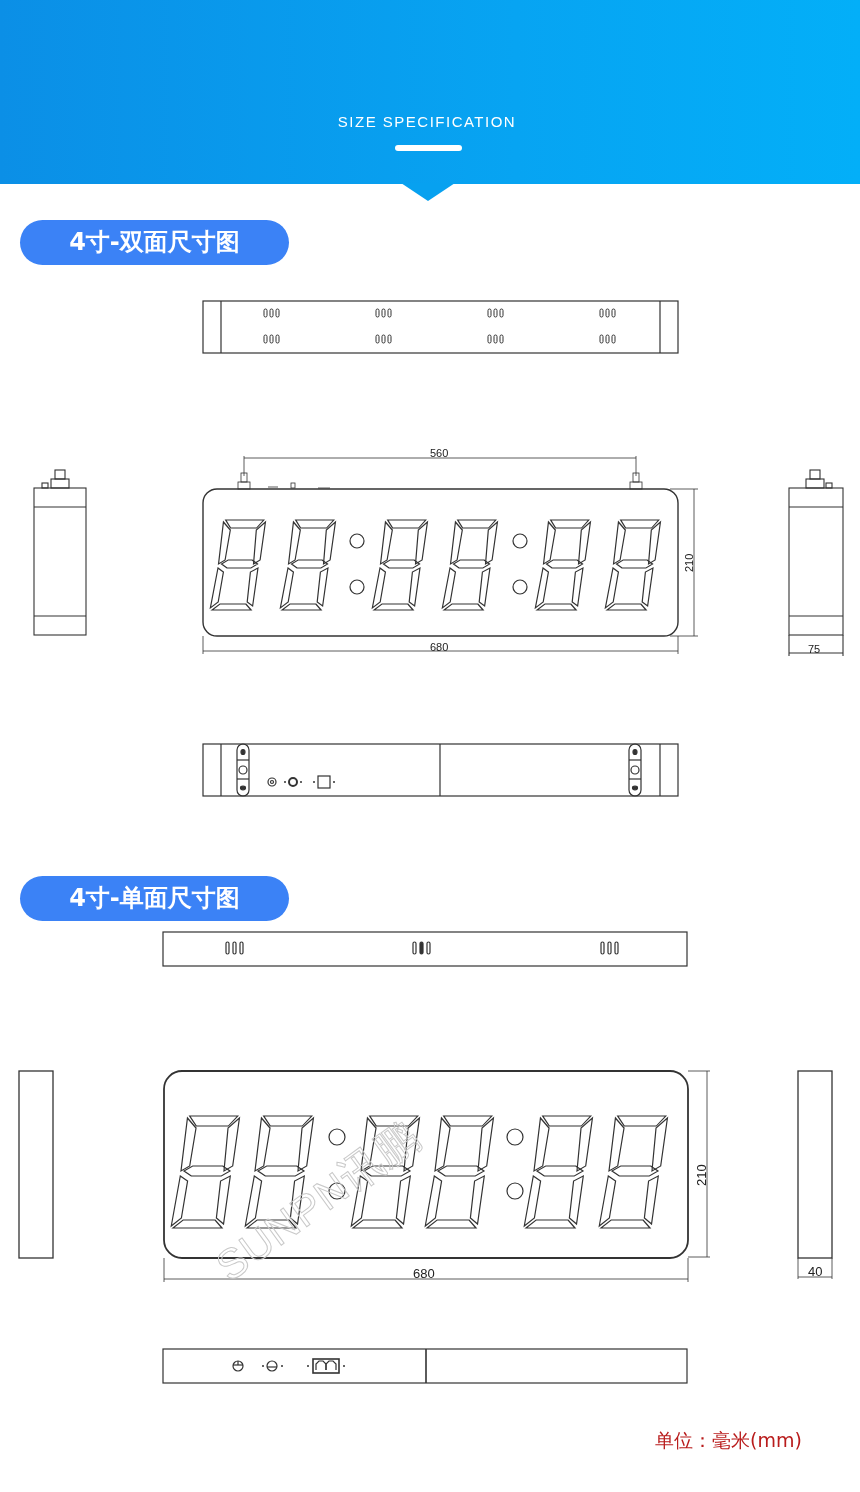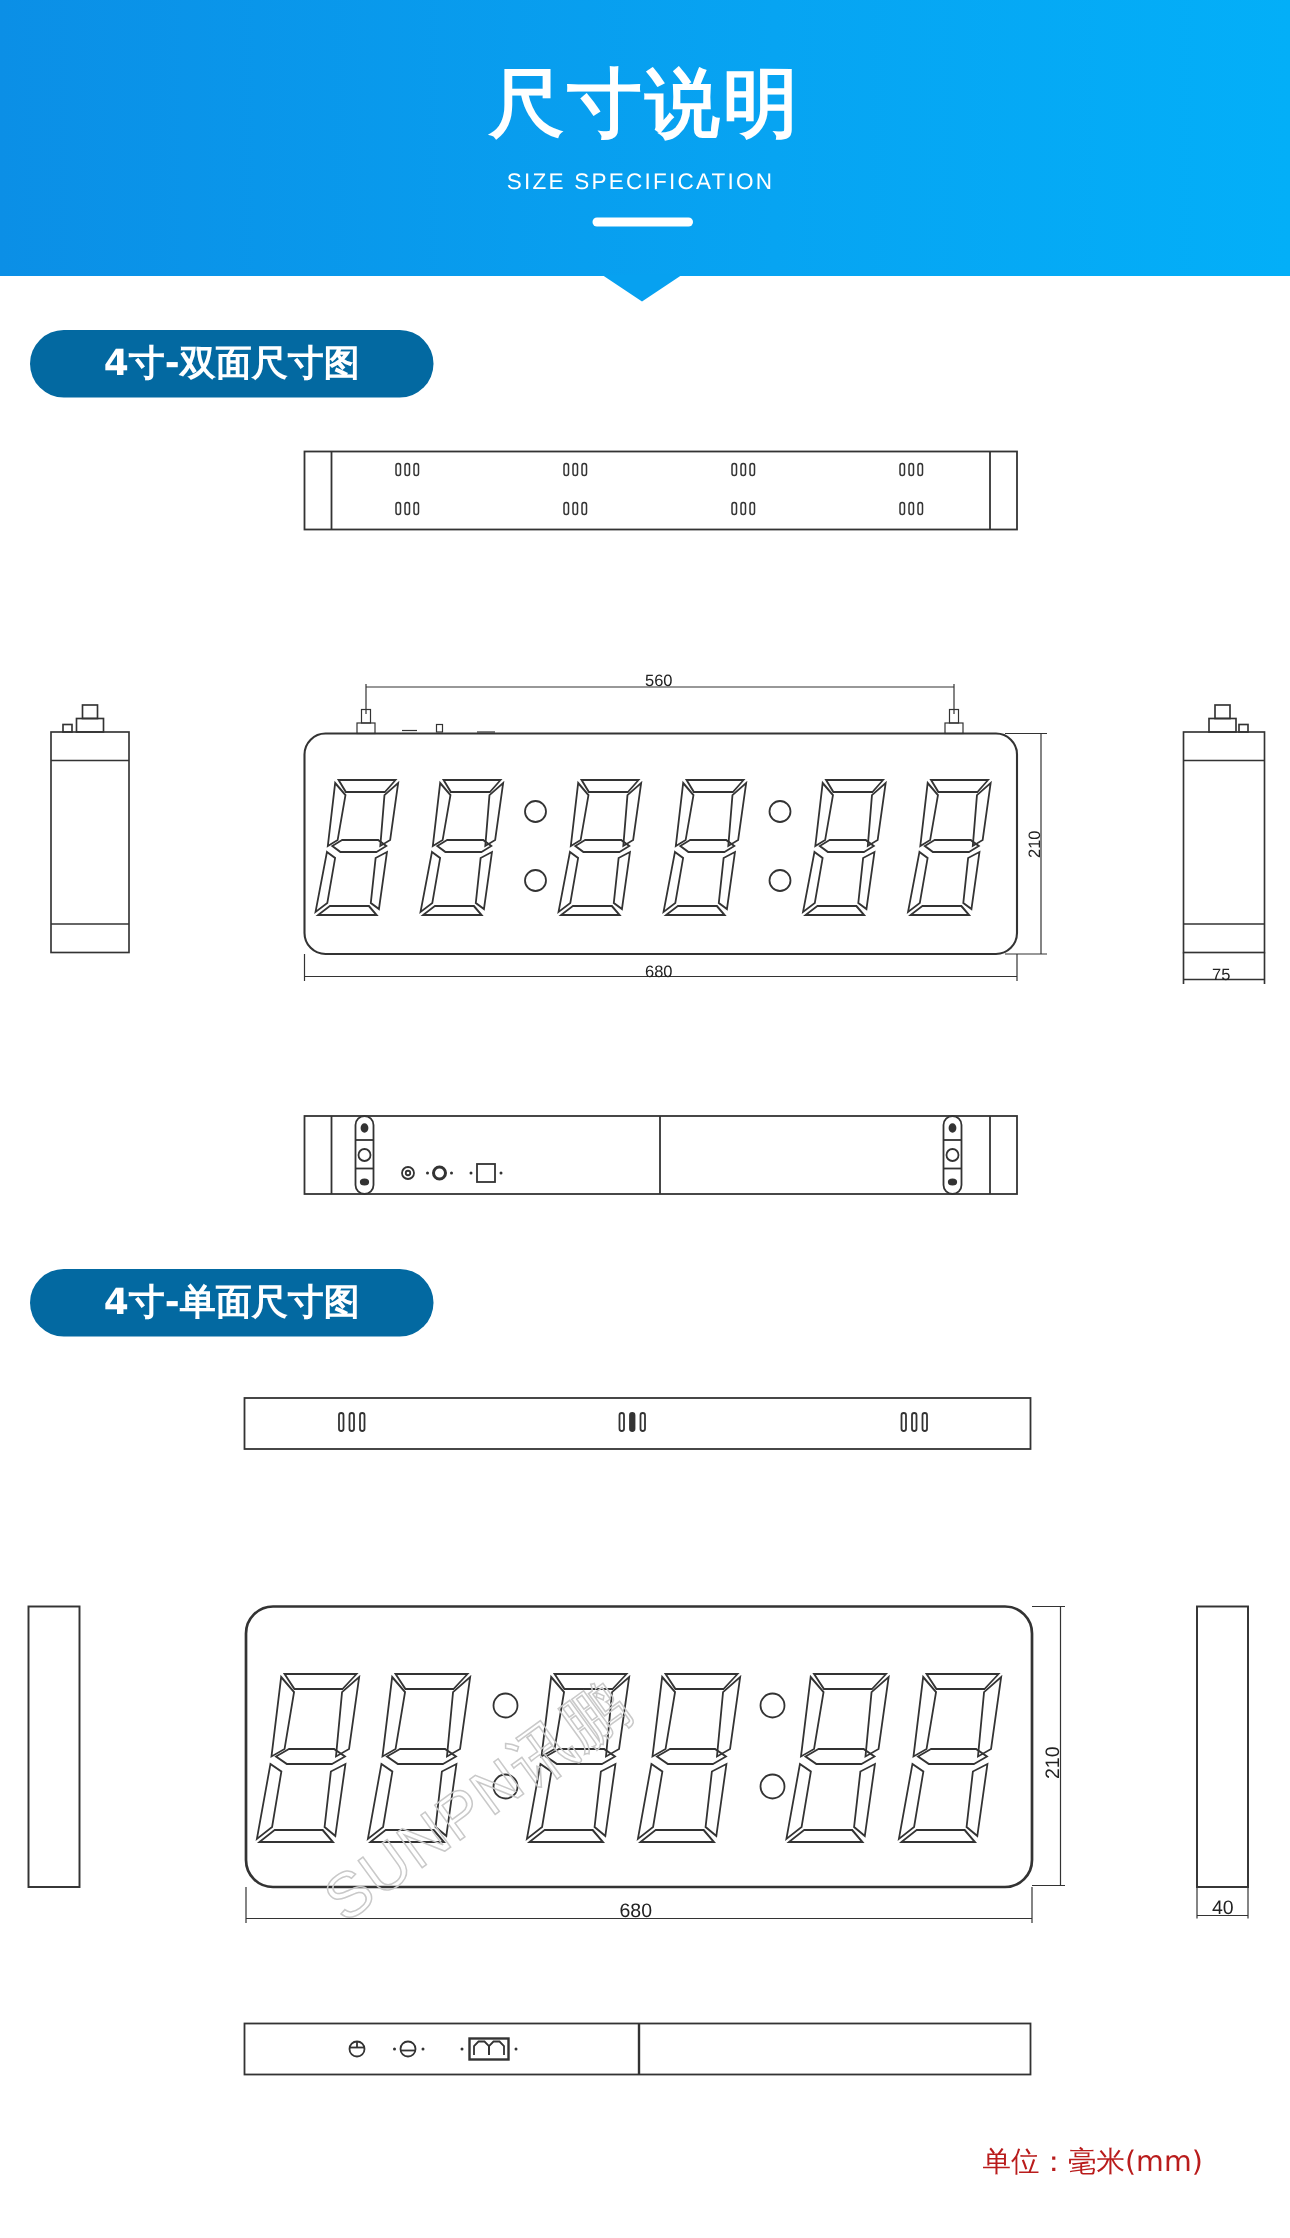--- a/index.html
+++ b/index.html
@@ -25,21 +25,21 @@
     background: #fff; border-radius: 3px;
   }
   .header-notch {
     position: absolute; left: 401px; top: 183px; width: 0; height: 0;
     border-left: 27px solid transparent; border-right: 27px solid transparent;
     border-top: 18px solid #07a1f0;
   }
 
   .section-pill {
     position: absolute; left: 20px; width: 269px; height: 45px;
-    background: #0369a1; border-radius: 23px; color: #fff;
+    background: #3b82f6; border-radius: 23px; color: #fff;
     font-size: 24px; font-weight: bold; line-height: 45px; text-align: center;
     font-family: "DejaVu Sans", sans-serif;
   }
 
   svg.drawing { position: absolute; left: 0; width: 860px; overflow: visible; }
   .dim-text { font-family: "Liberation Sans", sans-serif; font-size: 11px; fill: #222; }
   .dim-text-lg { font-family: "Liberation Sans", sans-serif; font-size: 13px; fill: #222; }
 
   .unit-label {
     position: absolute; left: 655px; top: 1428px; font-size: 19px; color: #b91c1c;
@@ -49,21 +49,20 @@
     position: absolute; left: 238px; top: 1238px; font-size: 42px;
     font-family: "Liberation Sans", sans-serif; color: transparent;
     -webkit-text-stroke: 1px #c9c9c9; transform: rotate(-36deg); transform-origin: left bottom;
     letter-spacing: 1px; pointer-events: none;
   }
 </style>
 </head>
 <body>
 
 <div class="header">
-  <div class="header-title">尺寸说明</div>
   <div class="header-sub">SIZE SPECIFICATION</div>
   <div class="header-bar"></div>
 </div>
 <div class="header-notch"></div>
 
 <div class="section-pill" style="top:220px;">4寸-双面尺寸图</div>
 
 <svg class="drawing" style="top:290px;" height="80">
   <g stroke="#333" stroke-width="1.2" fill="none">
     <rect x="203" y="11" width="475" height="52"></rect>
@@ -226,21 +225,21 @@
     <rect x="318" y="41" width="12" height="12"></rect>
   </g>
   <g fill="#333">
     <circle cx="285" cy="47" r="1"></circle>
       <circle cx="301" cy="47" r="1"></circle>
     <circle cx="314" cy="47" r="1"></circle>
       <circle cx="334" cy="47" r="1"></circle>
   </g>
 </svg>
 
-<div class="section-pill" style="top:846px;">4寸-单面尺寸图</div>
+<div class="section-pill" style="top:876px;">4寸-单面尺寸图</div>
 
 <svg class="drawing" style="top:925px;" height="50">
   <g stroke="#333" stroke-width="1.2" fill="none">
     <rect x="163" y="7" width="524" height="34"></rect>
     <g transform="translate(226,17)">
         <rect x="0" y="0" width="3" height="12" rx="1.5"></rect>
         <rect x="7" y="0" width="3" height="12" rx="1.5"></rect>
         <rect x="14" y="0" width="3" height="12" rx="1.5"></rect>
       </g>
     <g transform="translate(413,17)">

